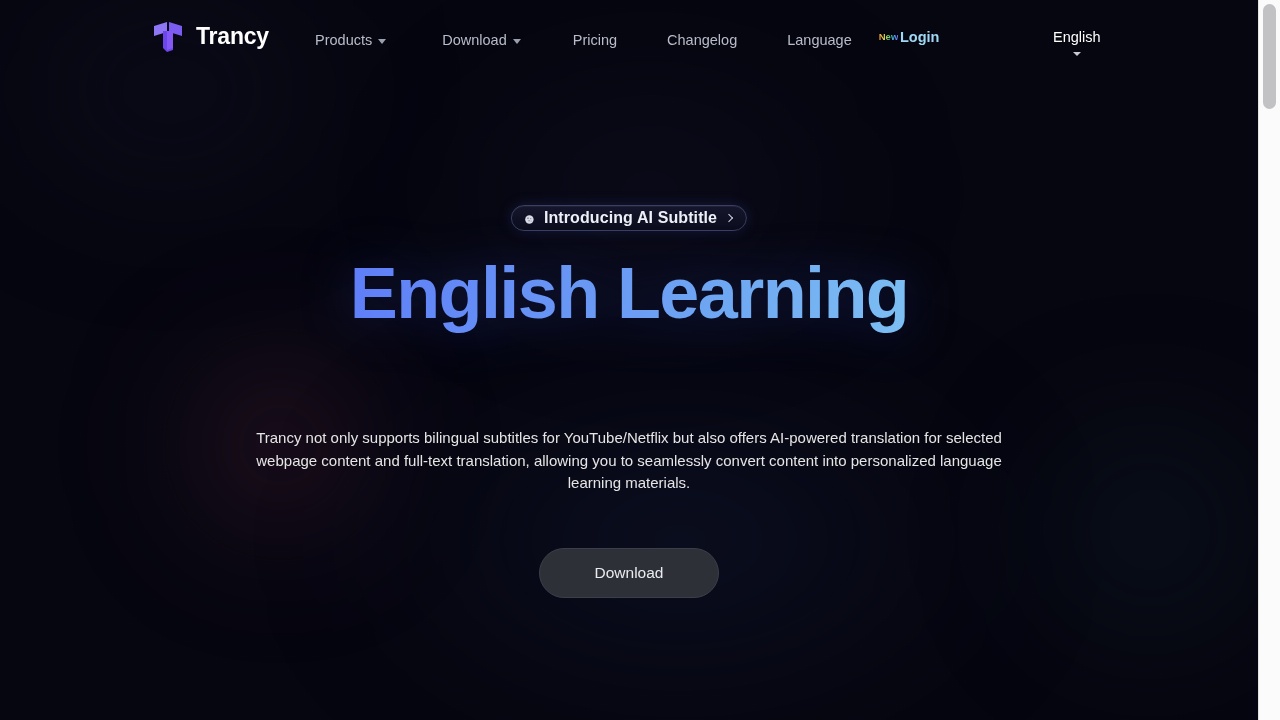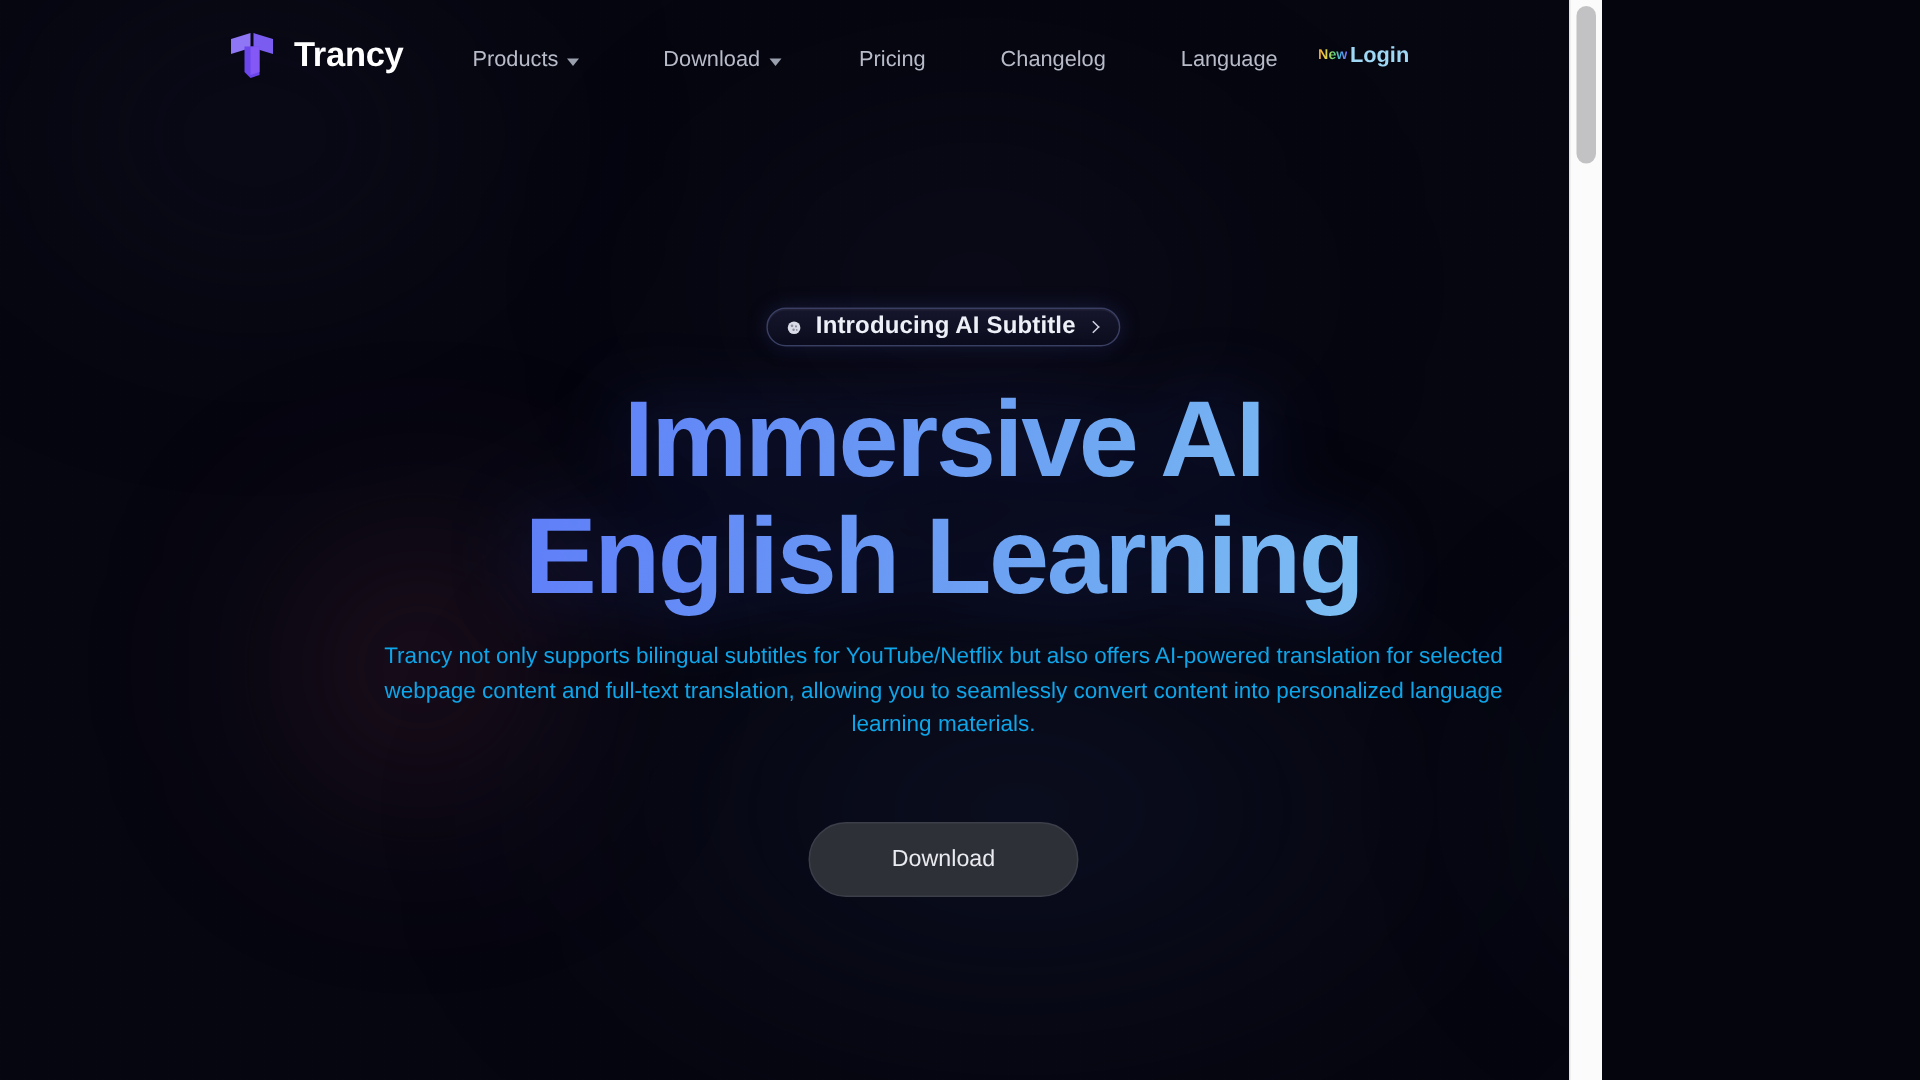--- a/index.html
+++ b/index.html
@@ -4,21 +4,21 @@
 <style>
   * { margin:0; padding:0; box-sizing:border-box; }
   html, body {
     width:1280px; height:720px;
     background:#05050d;
     font-family:"Liberation Sans", sans-serif;
     overflow:hidden;
   }
   #page {
     position:relative;
-    width:1068px; height:720px;
+    width:1280px; height:720px;
     background:#060610;
     overflow:hidden;
   }
 
   
   .bg-layer { position:absolute; inset:0; pointer-events:none; }
   .glow { position:absolute; border-radius:50%; filter:blur(60px); }
   .glow-left-red {
     left:150px; top:330px; width:260px; height:230px;
     background:radial-gradient(circle, rgba(120,50,70,0.38) 0%, rgba(70,30,60,0.16) 48%, rgba(0,0,0,0) 72%);
@@ -85,21 +85,21 @@
     background-image:linear-gradient(90deg,#f0a030 0%,#e8d24a 25%,#5ad07a 55%,#4aa8f0 80%,#7b6cf6 100%);
     -webkit-background-clip:text; background-clip:text; color:transparent;
     position:relative; top:-4px;
   }
   .login-link {
     position:absolute; left:900px; top:29px;
     color:#9fd8f5; font-size:14.5px; font-weight:700; cursor:pointer;
   }
   .lang-select {
     position:absolute; left:1053px; top:29px;
-    color:#0f766e; font-size:14.5px; display:flex; align-items:center; gap:7px; cursor:pointer;flex-direction:column;
+    color:#ffffff; font-size:14.5px; display:flex; align-items:center; gap:7px; cursor:pointer;flex-direction:column;
   }
   .caret-small {
     width:0;height:0;border-left:4px solid transparent;border-right:4px solid transparent;
     border-top:4.5px solid #c6cad4; display:inline-block;
   }
 
   
   .hero {
     position:absolute; left:0; top:0; width:1258px; height:720px;
     display:flex; flex-direction:column; align-items:center; z-index:20;
@@ -126,21 +126,21 @@
     line-height:1.08; letter-spacing:-1.6px;
     background-image:linear-gradient(100deg,#4060f5 0%,#5f7ef8 28%,#6fa8f2 58%,#86cdf4 82%,#9adcf7 100%);
     -webkit-background-clip:text; background-clip:text; color:transparent;
     filter:drop-shadow(0 0 26px rgba(60,90,230,0.30));
   }
   .headline .l2 { display:block; }
 
   .subtitle {
     position:absolute; top:427px; left:50%; transform:translateX(-50%);
     width:768px; text-align:center;
-    color:#0ea5e9; font-size:15px; line-height:22.5px; font-weight:400;
+    color:#e5e5e5; font-size:15px; line-height:22.5px; font-weight:400;
   }
 
   .cta-row {
     position:absolute; top:548px; left:50%; transform:translateX(-50%);
     display:flex; align-items:center; gap:24px;
   }
   .btn-wrap { position:relative; display:inline-block; }
   .btn-glow {
     position:absolute; left:-22px; right:-22px; top:-18px; bottom:-18px;
     border-radius:999px; filter:blur(18px); z-index:0;
@@ -241,21 +241,20 @@
           <circle cx="9.6" cy="6.9" r="0.9" fill="#8b8ea0"></circle>
           <circle cx="7.6" cy="9.6" r="1.0" fill="#8b8ea0"></circle>
           <circle cx="10.2" cy="9.8" r="0.7" fill="#8b8ea0"></circle>
         </svg>
       </span>
       <span class="pill-text">Introducing AI Subtitle</span>
       <i class="pill-chev"></i>
     </div>
 
     <h1 class="headline">
-      <span>Immersive AI</span>
       <span class="l2">English Learning</span>
     </h1>
 
     <p class="subtitle">Trancy not only supports bilingual subtitles for YouTube/Netflix but also offers AI-powered translation for selected webpage content and full-text translation, allowing you to seamlessly convert content into personalized language learning materials.</p>
 
     <div class="cta-row">
       <span class="btn-wrap">
         <button class="btn-secondary">Download</button>
       </span>
     </div>

